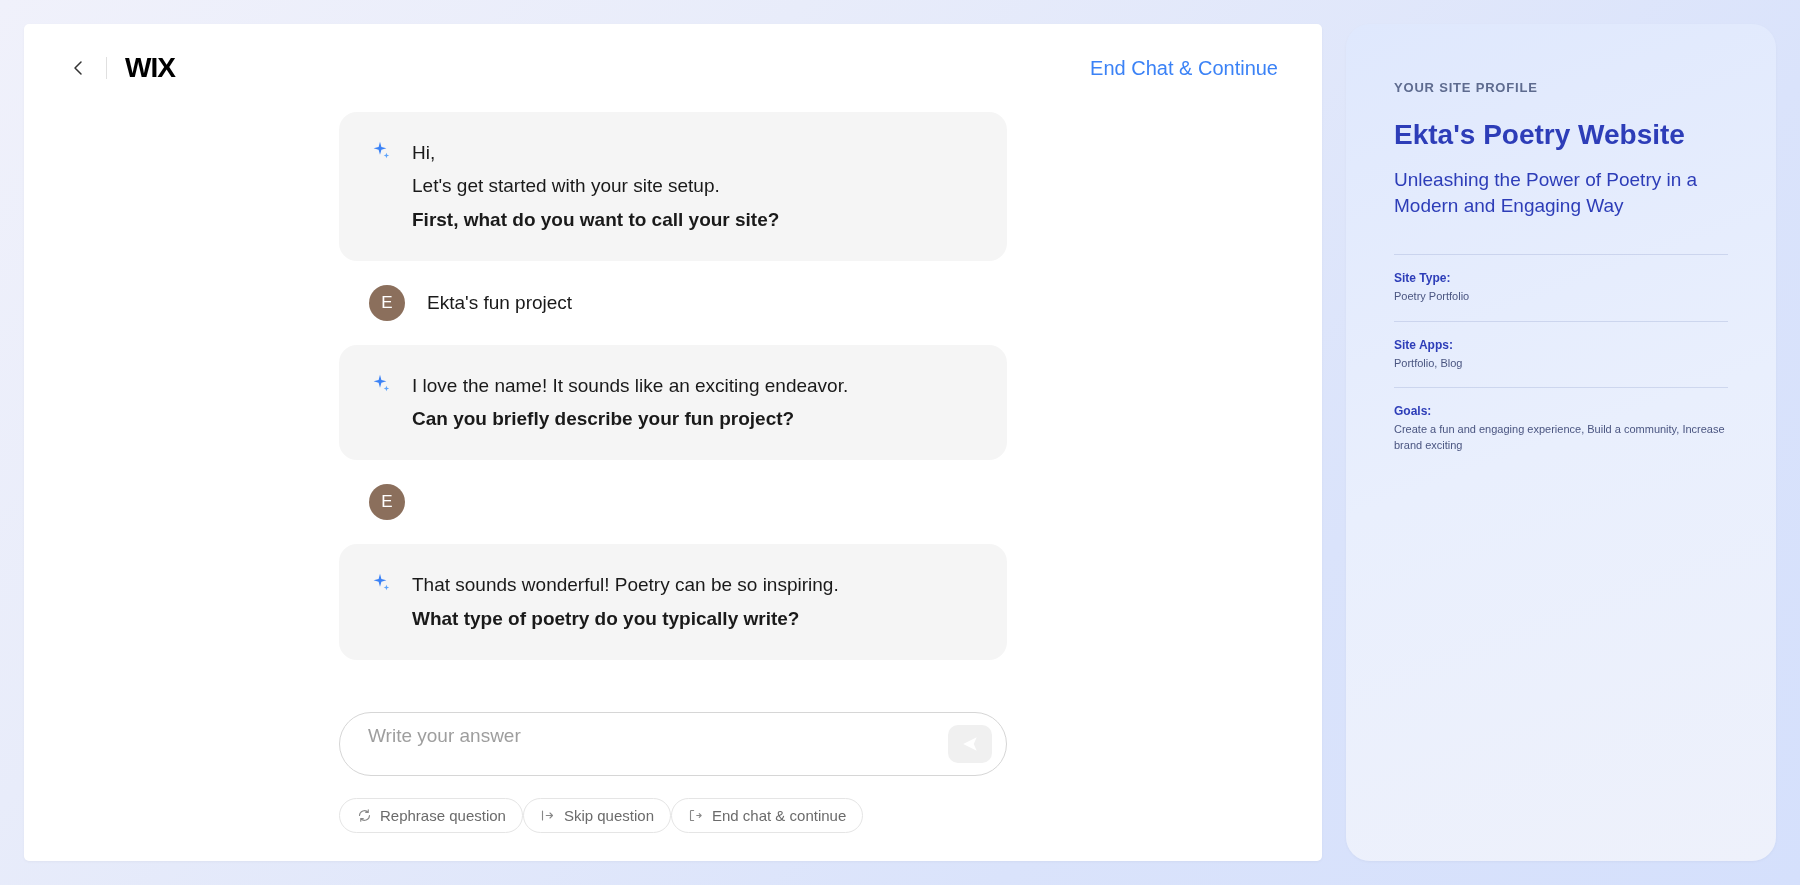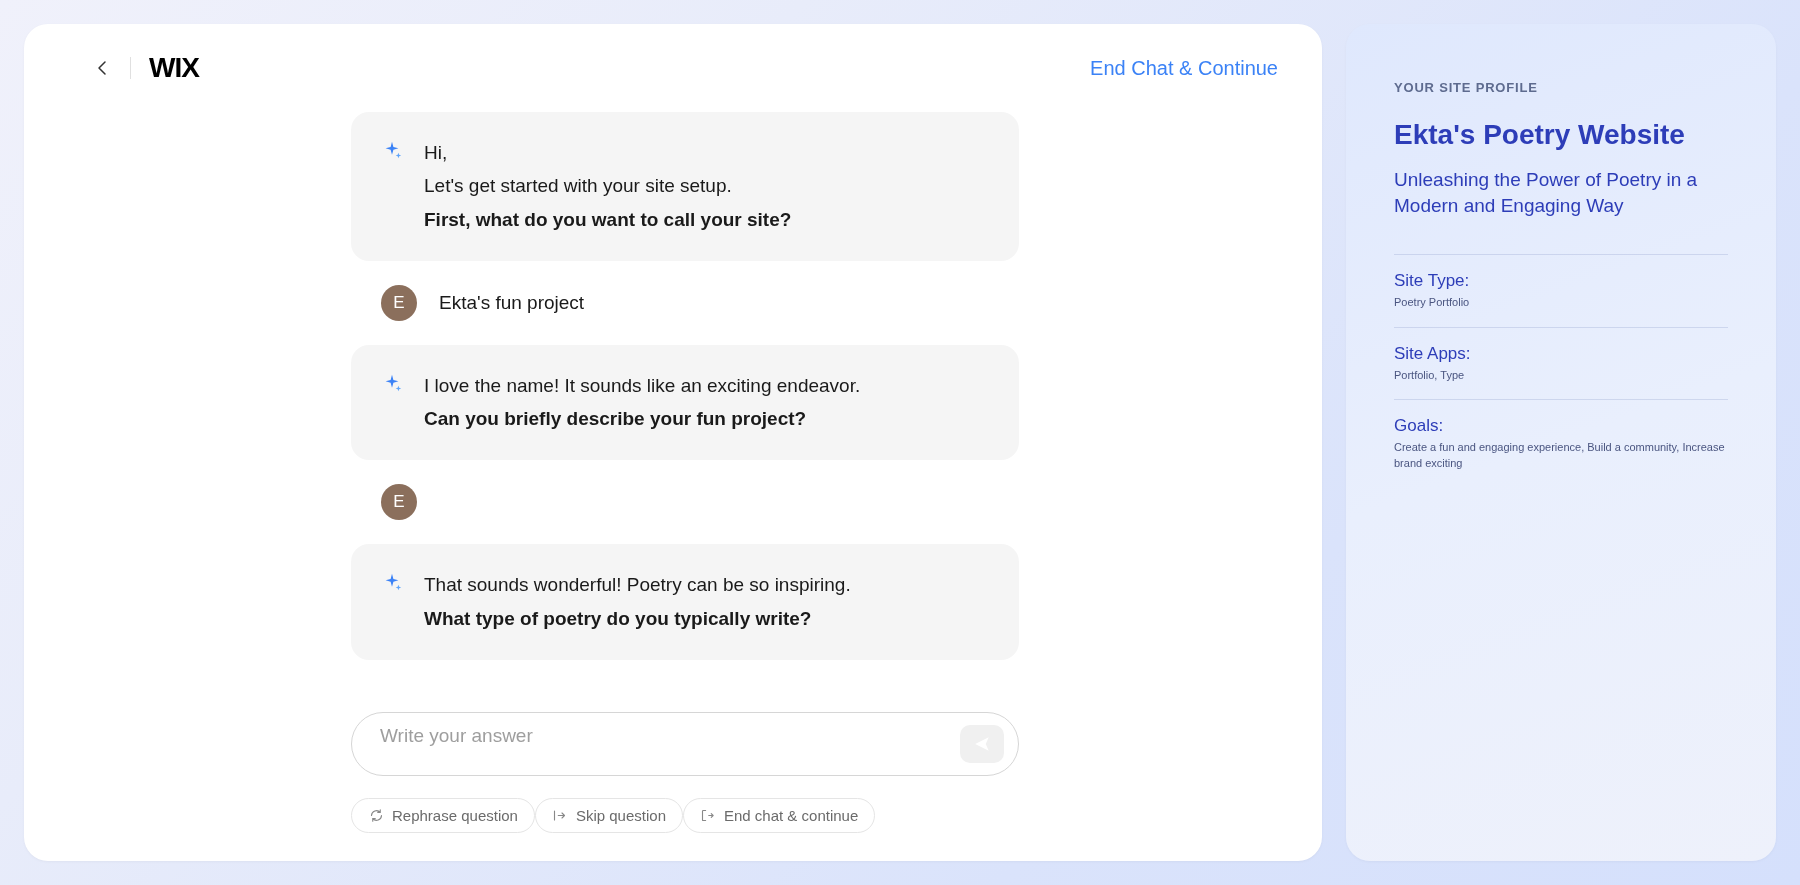--- a/index.html
+++ b/index.html
@@ -8,27 +8,26 @@
       background: linear-gradient(135deg, #f0f1fb 0%, #e8ecfa 30%, #dae3fb 70%, #d5e0fc 100%);
       width: 1800px;
       height: 885px;
       overflow: hidden;
       padding: 24px;
       display: flex;
       gap: 24px;
     }
     .main-panel {
       background: #ffffff;
-      border-radius: 24px;
+      border-radius: 5px;
       flex: 1;
       display: flex;
       flex-direction: column;
       position: relative;
       box-shadow: 0 1px 3px rgba(0,0,0,0.04);
-      padding-left: 24px;
     }
     .header {
       display: flex;
       align-items: center;
       justify-content: space-between;
       padding: 28px 44px 0 44px;
     }
     .header-left {
       display: flex;
       align-items: center;
@@ -202,22 +201,22 @@
       font-size: 19px;
       color: #2d3db8;
       line-height: 1.35;
       margin-bottom: 36px;
     }
     .profile-row {
       border-top: 1px solid rgba(100,120,180,0.2);
       padding: 16px 0;
     }
     .profile-key {
-      font-size: 17px;
-      font-weight: 400;
+      font-size: 12px;
+      font-weight: 700;
       color: #2d3db8;
       margin-bottom: 4px;
     }
     .profile-val {
       font-size: 11px;
       color: #4a5580;
       line-height: 1.4;
     }
   </style>
 </head>
@@ -334,19 +333,19 @@
   <div class="profile-label">YOUR SITE PROFILE</div>
   <div class="profile-title">Ekta's Poetry Website</div>
   <div class="profile-subtitle">Unleashing the Power of Poetry in a Modern and Engaging Way</div>
 
   <div class="profile-row">
     <div class="profile-key">Site Type:</div>
     <div class="profile-val">Poetry Portfolio</div>
   </div>
   <div class="profile-row">
     <div class="profile-key">Site Apps:</div>
-    <div class="profile-val">Portfolio, Type</div>
+    <div class="profile-val">Portfolio, Blog</div>
   </div>
   <div class="profile-row">
     <div class="profile-key">Goals:</div>
     <div class="profile-val">Create a fun and engaging experience, Build a community, Increase brand exciting</div>
   </div>
 </div>
 
 </body></html>

